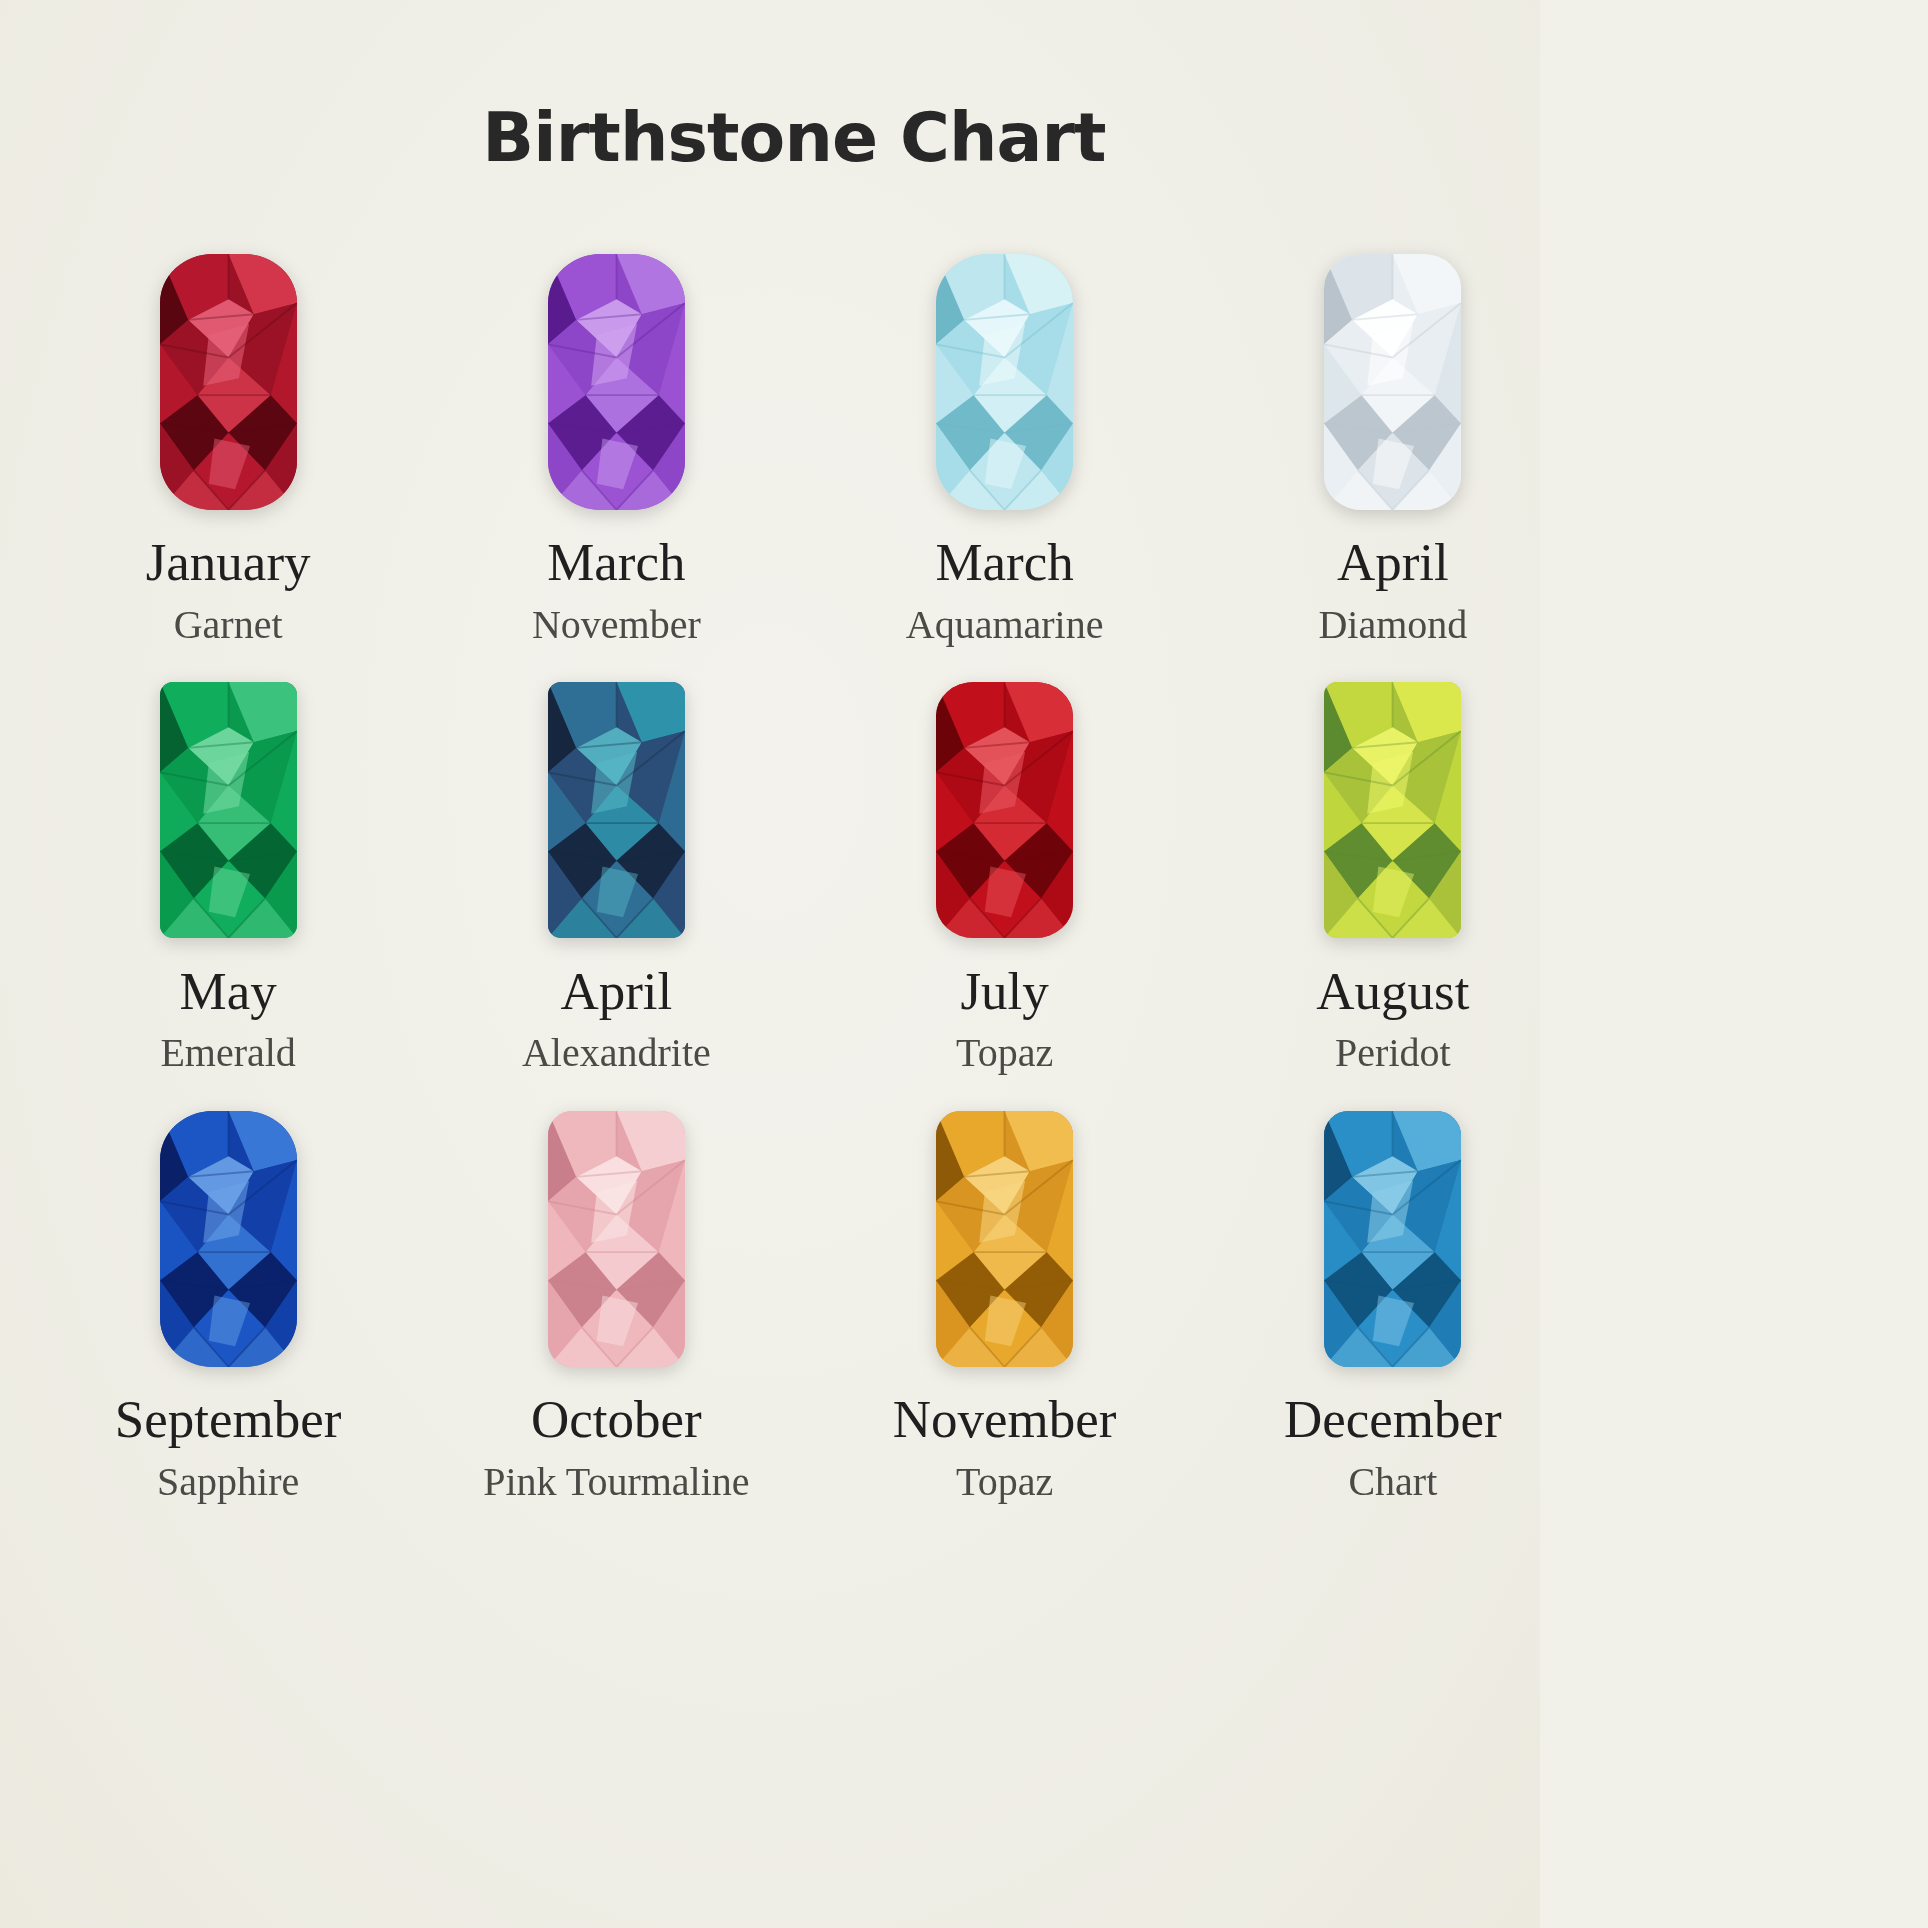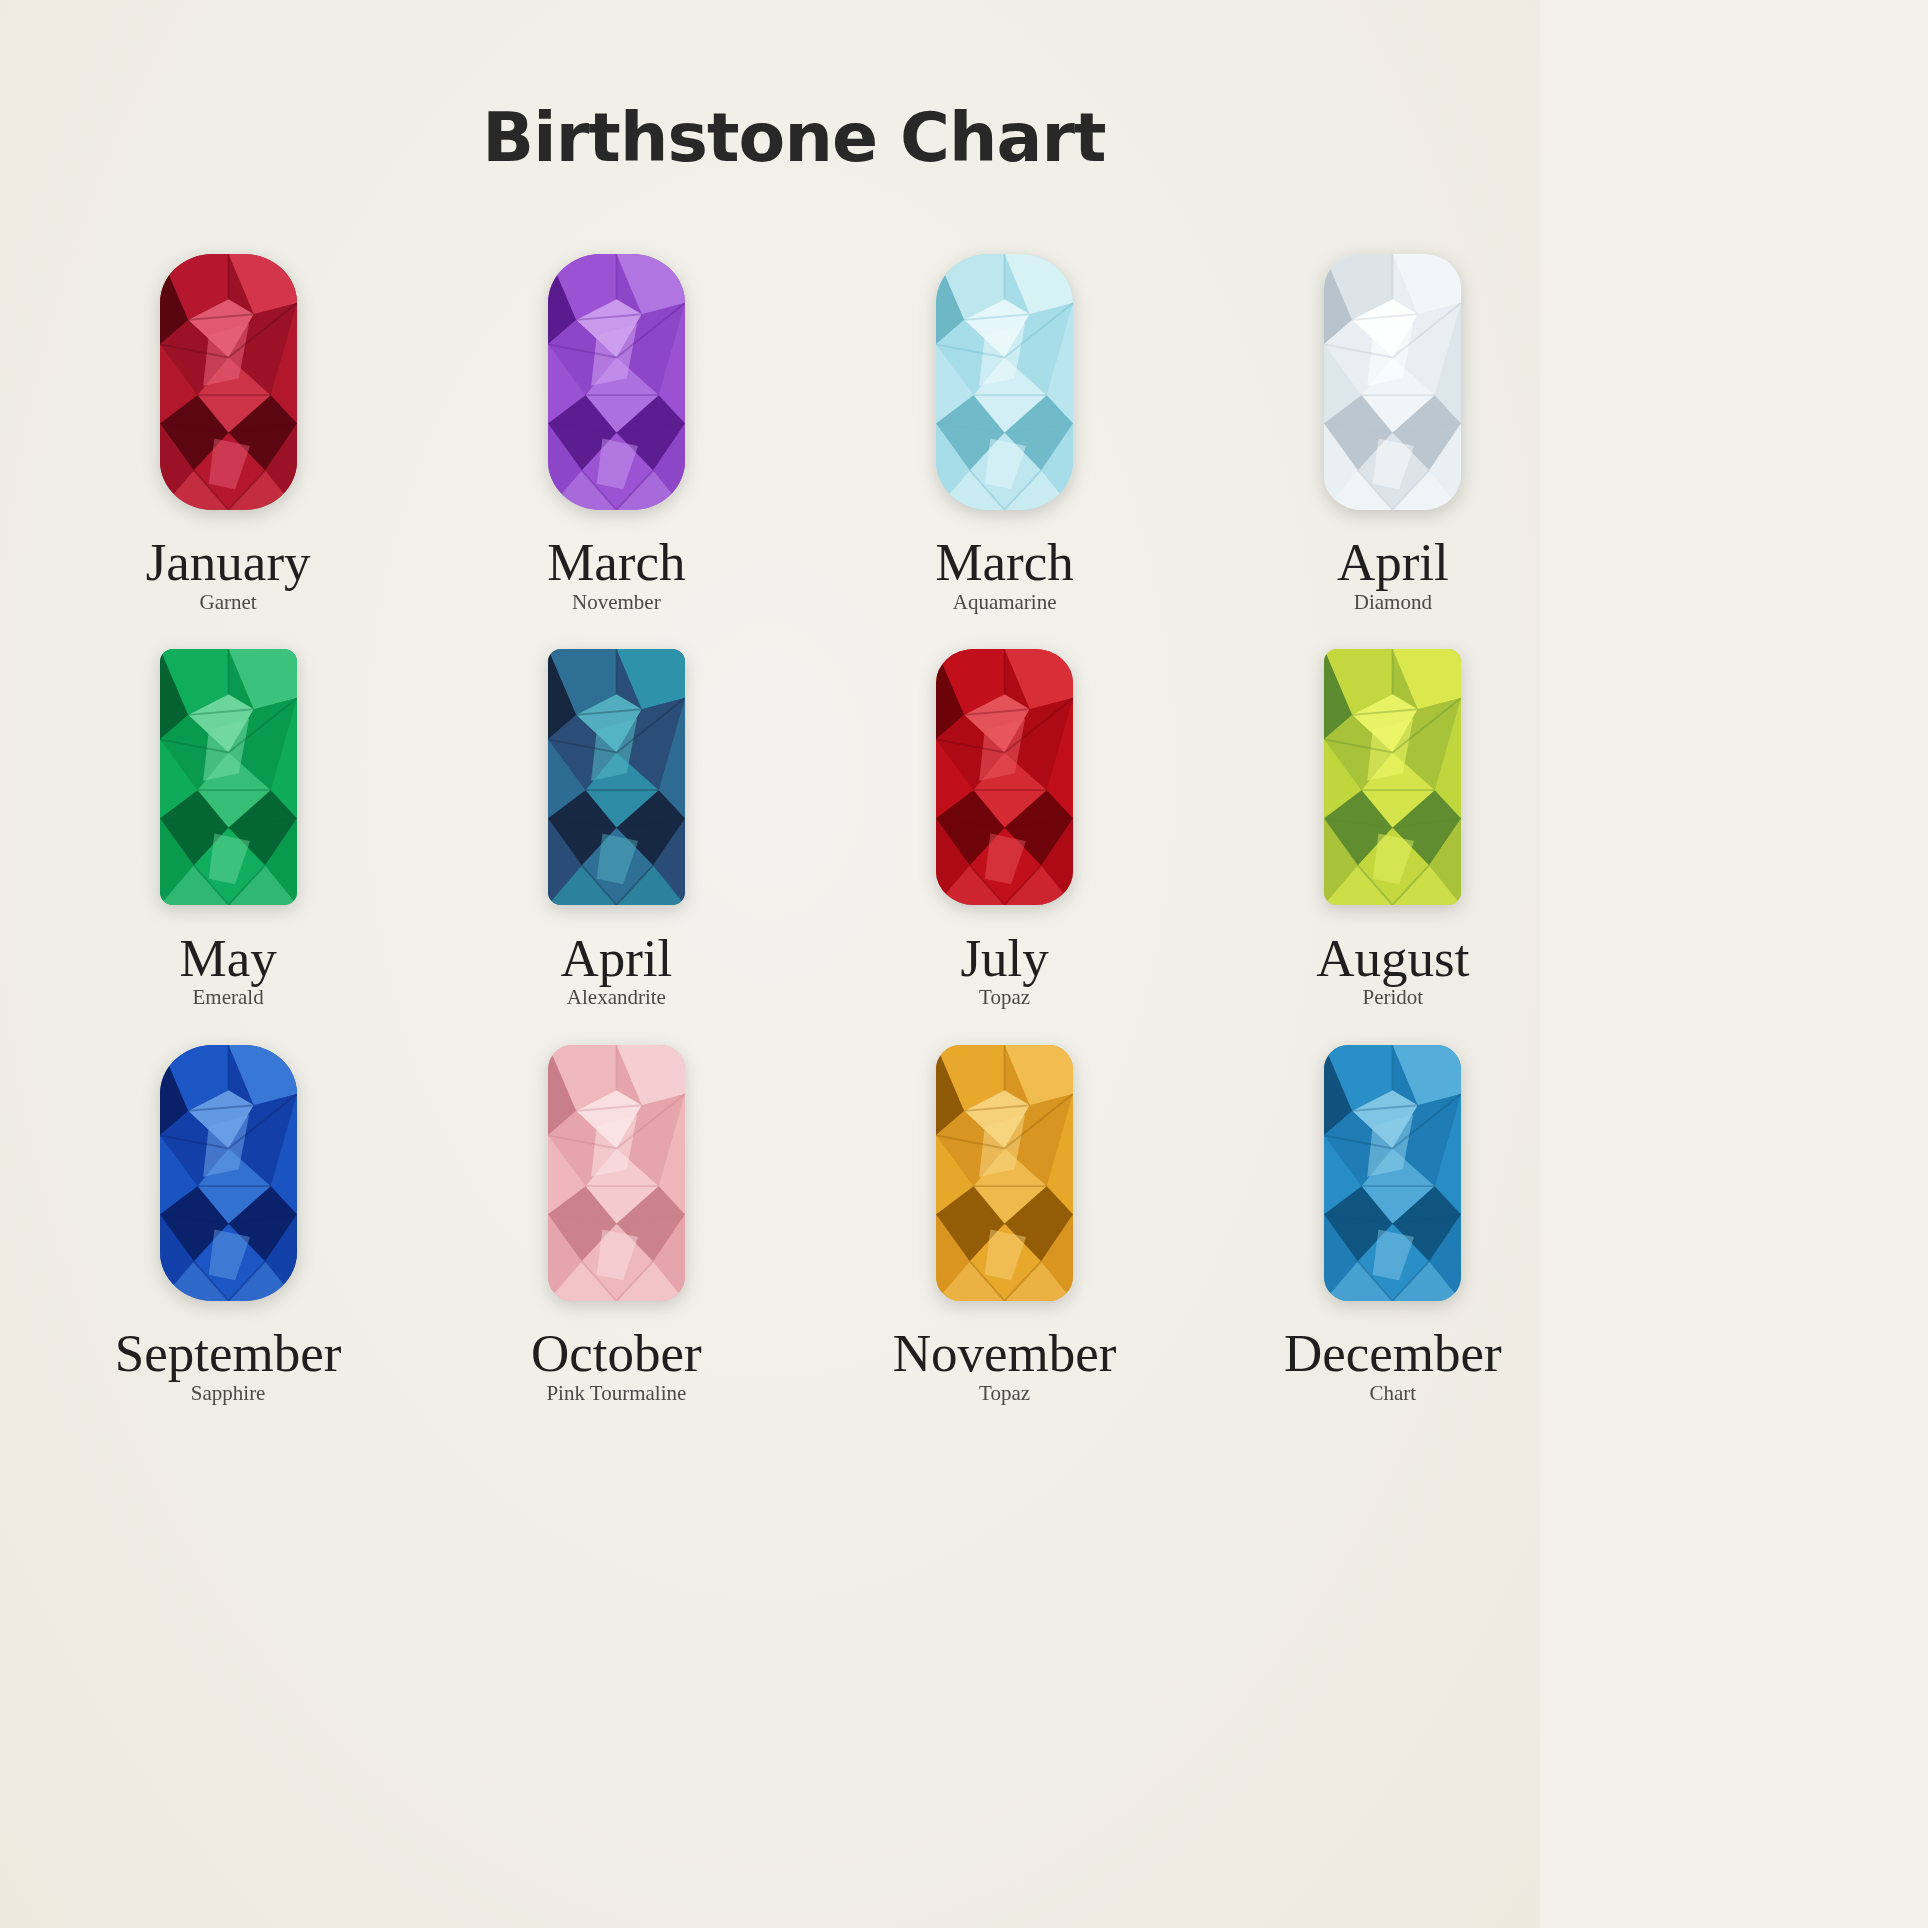--- a/index.html
+++ b/index.html
@@ -94,22 +94,23 @@
   .month {
     margin-top: 17px;
     font-family: "Liberation Serif", serif;
     font-size: 53px;
     color: #1f1f1f;
     line-height: 1.05;
     text-align: center;
     white-space: nowrap;
   }
   .gem {
+    margin-top: 13px;
     font-family: "Liberation Serif", serif;
-    font-size: 21px;
+    font-size: 40px;
     color: #4a4a46;
     line-height: 1.05;
     text-align: left;
     white-space: nowrap;
   }
 </style>
 </head>
 <body>
 
 <div class="page">

